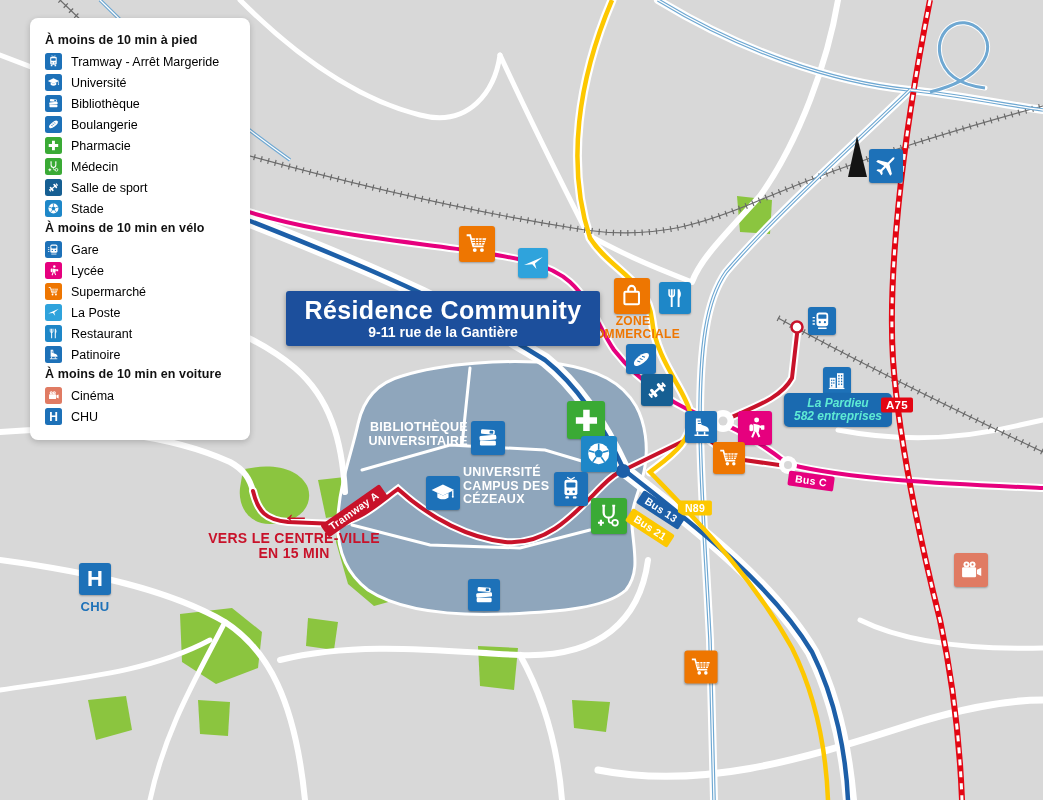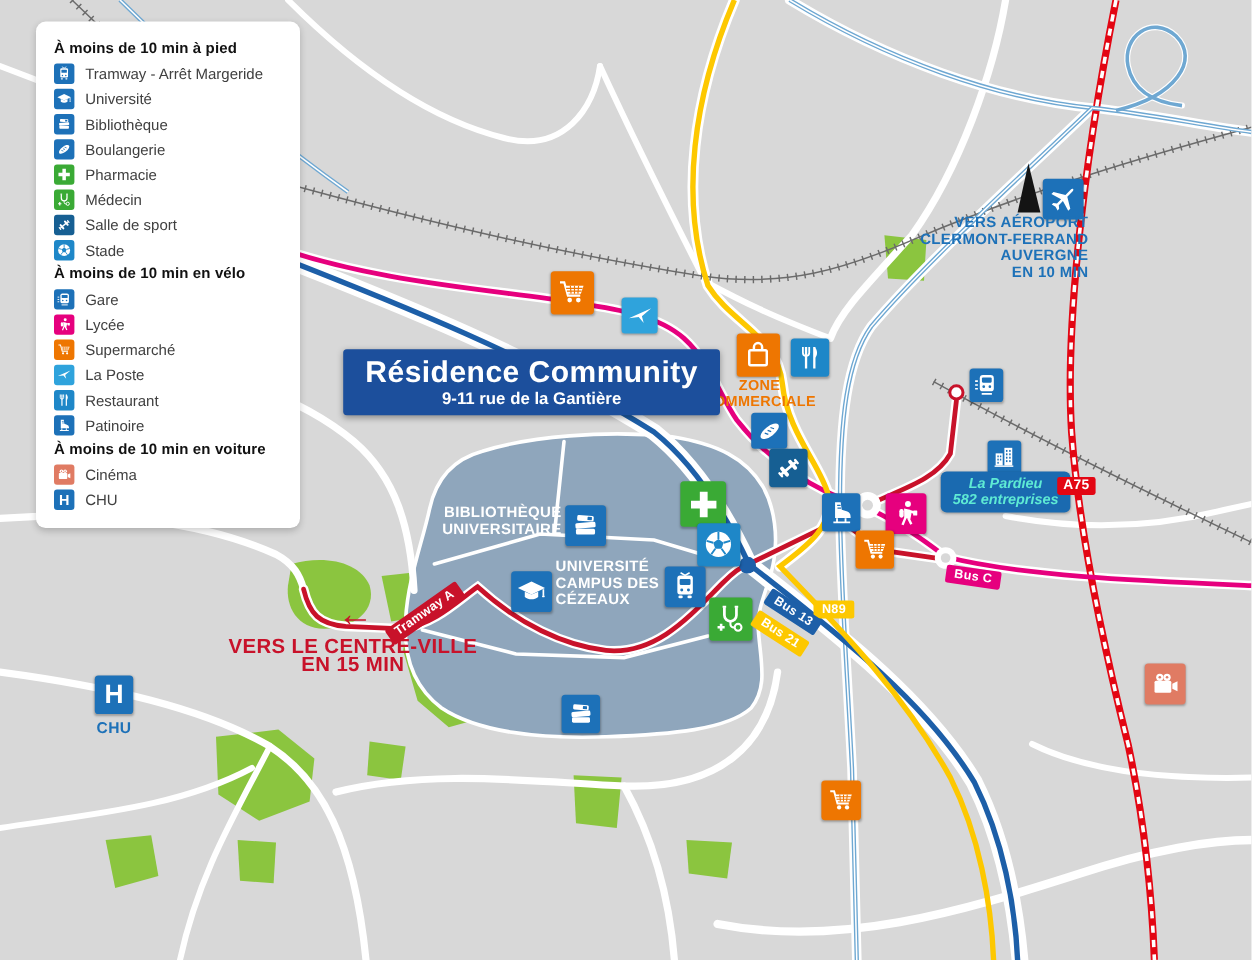--- a/index.html
+++ b/index.html
@@ -37,21 +37,21 @@
 
   
   .legend{position:absolute;left:30px;top:18px;width:220px;background:#fff;border-radius:8px;
           padding:15px 10px 15px 15px;box-shadow:0 2px 6px rgba(0,0,0,.2);box-sizing:border-box}
   .lsec-title{font-size:12.5px;font-weight:bold;color:#111;margin:0 0 6px;letter-spacing:.1px}
   .lsec-title.gap{margin-top:3px}
   .lrow{display:flex;align-items:center;margin:0 0 4px}
   .ic{display:flex;align-items:center;justify-content:center;flex:0 0 auto}
   .lic{width:17px;height:17px;border-radius:2.5px;margin-right:9px}
   .lic svg{width:76%;height:76%;display:block}
-  .llabel{font-size:12.5px;color:#404040}
+  .llabel{font-size:12.5px;color:#000000}
   .arrowchar{position:absolute;font-weight:bold;font-size:30px;color:#c8122a;
              transform:translate(-50%,-50%);line-height:1}
 </style>
 </head>
 <body>
 
 <svg width="0" height="0" style="position:absolute" aria-hidden="true">
 <defs>
 <symbol id="s-tram" viewBox="0 0 24 24">
   <path d="M8.5 1.2 L12 3.2 L15.5 1.2" fill="none" stroke="#fff" stroke-width="1.2"></path>
@@ -380,32 +380,28 @@
       <svg>
         <use href="#s-books"></use>
       </svg>
     </div>
   <div class="mic" style="left:443px;top:493px;width:34px;height:34px;background:#1d71b8;color:#1d71b8">
       <svg>
         <use href="#s-grad"></use>
       </svg>
     </div>
 
-  <div class="mlabel lbl-blue" style="right:136px;top:178px;text-align:right;font-size:12.5px">VERS AÉROPORT
-CLERMONT-FERRAND
-AUVERGNE
-EN 10 MIN</div>
   <div class="mlabel lbl-orange centered" style="left:633px;top:315px;font-size:12px;line-height:13px">ZONE
 COMMERCIALE</div>
   <div class="mlabel lbl-white" style="right:575px;top:420px;text-align:right;font-size:12.5px">BIBLIOTHÈQUE
 UNIVERSITAIRE</div>
   <div class="mlabel lbl-white" style="left:463px;top:466px;font-size:12.5px;line-height:13.5px">UNIVERSITÉ
 CAMPUS DES
 CÉZEAUX</div>
-  <div class="mlabel lbl-red centered" style="left:294px;top:531px;font-size:17px;line-height:15px">VERS LE CENTRE-VILLE
+  <div class="mlabel lbl-red centered" style="left:294px;top:531px;font-size:14px;line-height:15px">VERS LE CENTRE-VILLE
 EN 15 MIN</div>
   <div class="arrowchar" style="left:296px;top:513px">←</div>
   <div class="mlabel lbl-blue centered" style="left:95px;top:600px;font-size:13px">CHU</div>
 
   <div class="pardieu" style="left:838px;top:410px"><span>La Pardieu</span><br><span>582 entreprises</span></div>
   <div class="badge" style="left:897px;top:405px;background:#e30613;font-size:11.5px;padding:2px 5px;transform:translate(-50%,-50%)">A75</div>
   <div class="badge" style="left:695px;top:508px;background:#fdc800;transform:translate(-50%,-50%)">N89</div>
   <div class="badge" style="left:661px;top:510px;background:#1d5fa8;transform:translate(-50%,-50%) rotate(33deg)">Bus 13</div>
   <div class="badge" style="left:650px;top:528px;background:#fdc800;transform:translate(-50%,-50%) rotate(33deg)">Bus 21</div>
   <div class="badge" style="left:811px;top:481px;background:#e6007e;transform:translate(-50%,-50%) rotate(8deg)">Bus C</div>

